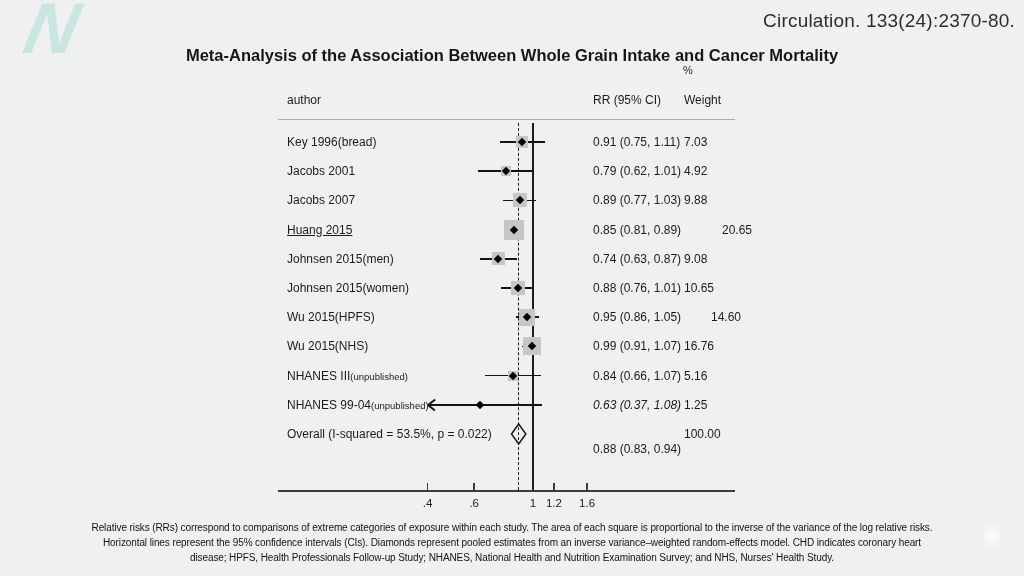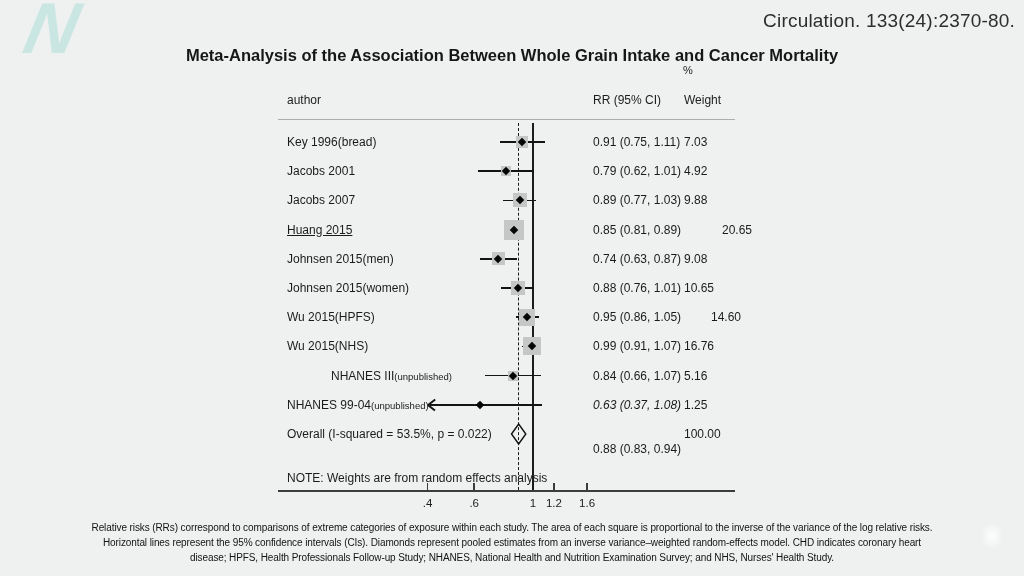--- a/index.html
+++ b/index.html
@@ -106,42 +106,41 @@
         <div style="position: absolute; white-space: nowrap; left: 240.691px; top: 248.794px; width: 16.8124px; height: 16.8124px; background: rgb(197, 199, 198); z-index: 3;"></div>
         <div style="position: absolute; white-space: nowrap; left: 246.097px; top: 254.2px; width: 6px; height: 6px; background: rgb(5, 5, 5); transform: rotate(45deg); z-index: 4;"></div>
         <div style="position: absolute; white-space: nowrap; left: 315px; top: 250.2px;">0.95 (0.86, 1.05)</div>
         <div style="position: absolute; white-space: nowrap; left: 406px; top: 250.2px; margin-left: 27px;">14.60</div>
         <div style="position: absolute; white-space: nowrap; left: 9px; top: 279.4px;">Wu 2015(NHS)</div>
         <div style="position: absolute; white-space: nowrap; left: 244.146px; top: 285.6px; width: 18.6407px; height: 1.6px; background: rgb(20, 20, 20); z-index: 2;"></div>
         <div style="position: absolute; white-space: nowrap; left: 244.837px; top: 277.393px; width: 18.0132px; height: 18.0132px; background: rgb(197, 199, 198); z-index: 3;"></div>
         <div style="position: absolute; white-space: nowrap; left: 250.843px; top: 283.4px; width: 6px; height: 6px; background: rgb(5, 5, 5); transform: rotate(45deg); z-index: 4;"></div>
         <div style="position: absolute; white-space: nowrap; left: 315px; top: 279.4px;">0.99 (0.91, 1.07)</div>
         <div style="position: absolute; white-space: nowrap; left: 406px; top: 279.4px;">16.76</div>
-        <div style="position: absolute; white-space: nowrap; left: 9px; top: 308.6px; margin-left: 44px;">NHANES III<span class="small-suffix">(unpublished)</span></div>
+        <div style="position: absolute; white-space: nowrap; left: 9px; top: 308.6px;">NHANES III<span class="small-suffix">(unpublished)</span></div>
         <div style="position: absolute; white-space: nowrap; left: 207.179px; top: 314.8px; width: 55.6076px; height: 1.6px; background: rgb(20, 20, 20); z-index: 2;"></div>
         <div style="position: absolute; white-space: nowrap; left: 229.937px; top: 310.603px; width: 9.99488px; height: 9.99488px; background: rgb(197, 199, 198); z-index: 3;"></div>
         <div style="position: absolute; white-space: nowrap; left: 231.934px; top: 312.6px; width: 6px; height: 6px; background: rgb(5, 5, 5); transform: rotate(45deg); z-index: 4;"></div>
         <div style="position: absolute; white-space: nowrap; left: 315px; top: 308.6px;">0.84 (0.66, 1.07)</div>
         <div style="position: absolute; white-space: nowrap; left: 406px; top: 308.6px;">5.16</div>
         <div style="position: absolute; white-space: nowrap; left: 9px; top: 337.8px;">NHANES 99-04<span class="small-suffix">(unpublished)</span></div>
         <div style="position: absolute; white-space: nowrap; left: 151.546px; top: 344px; width: 112.311px; height: 1.6px; background: rgb(20, 20, 20); z-index: 2;"></div>
         <div style="position: absolute; white-space: nowrap; left: 149.546px; top: 344px; width: 9px; height: 1.6px; background: rgb(20, 20, 20); z-index: 2; transform-origin: left center; transform: rotate(38deg);"></div>
         <div style="position: absolute; white-space: nowrap; left: 149.546px; top: 344px; width: 9px; height: 1.6px; background: rgb(20, 20, 20); z-index: 2; transform-origin: left center; transform: rotate(-38deg);"></div>
         <div style="position: absolute; white-space: nowrap; left: 199.366px; top: 342.34px; width: 4.91935px; height: 4.91935px; background: rgb(197, 199, 198); z-index: 3;"></div>
         <div style="position: absolute; white-space: nowrap; left: 198.825px; top: 341.8px; width: 6px; height: 6px; background: rgb(5, 5, 5); transform: rotate(45deg); z-index: 4;"></div>
         <div style="position: absolute; white-space: nowrap; left: 315px; top: 337.8px; font-style: italic;">0.63 (0.37, 1.08)</div>
         <div style="position: absolute; white-space: nowrap; left: 406px; top: 337.8px;">1.25</div>
         <div style="position: absolute; white-space: nowrap; left: 9px; top: 367px; text-align: right;">Overall  (I-squared = 53.5%, p = 0.022)</div>
         <svg width="17.32318672426055" height="22" style="position: absolute; left: 232.056px; top: 363px; z-index: 3; overflow: visible;">
           <polygon points="1.5,11 8.661593362130276,1 15.823186724260552,11 8.661593362130276,21" fill="none" stroke="#111" stroke-width="1.4"></polygon>
         </svg>
         <div style="position: absolute; white-space: nowrap; left: 315px; top: 367px; margin-top: 15px;">0.88 (0.83, 0.94)</div>
         <div style="position: absolute; white-space: nowrap; left: 406px; top: 367px;">100.00</div>
       </div>
-    <div class="note">NOTE: Weights are from random effects analysis</div>
     <div class="axis-line"></div>
     <div id="axis-ticks">
         <div style="position: absolute; white-space: nowrap; left: 148.796px; top: 423px; width: 1.5px; height: 7px; background: rgb(60, 60, 60);"></div>
         <div style="position: absolute; white-space: nowrap; left: 131.546px; top: 437px; width: 36px; text-align: center; font-size: 11.5px;">.4</div>
         <div style="position: absolute; white-space: nowrap; left: 195.46px; top: 423px; width: 1.5px; height: 7px; background: rgb(60, 60, 60);"></div>
         <div style="position: absolute; white-space: nowrap; left: 178.21px; top: 437px; width: 36px; text-align: center; font-size: 11.5px;">.6</div>
         <div style="position: absolute; white-space: nowrap; left: 254.25px; top: 423px; width: 1.5px; height: 7px; background: rgb(60, 60, 60);"></div>
         <div style="position: absolute; white-space: nowrap; left: 237px; top: 437px; width: 36px; text-align: center; font-size: 11.5px;">1</div>
         <div style="position: absolute; white-space: nowrap; left: 275.233px; top: 423px; width: 1.5px; height: 7px; background: rgb(60, 60, 60);"></div>
         <div style="position: absolute; white-space: nowrap; left: 257.983px; top: 437px; width: 36px; text-align: center; font-size: 11.5px;">1.2</div>

